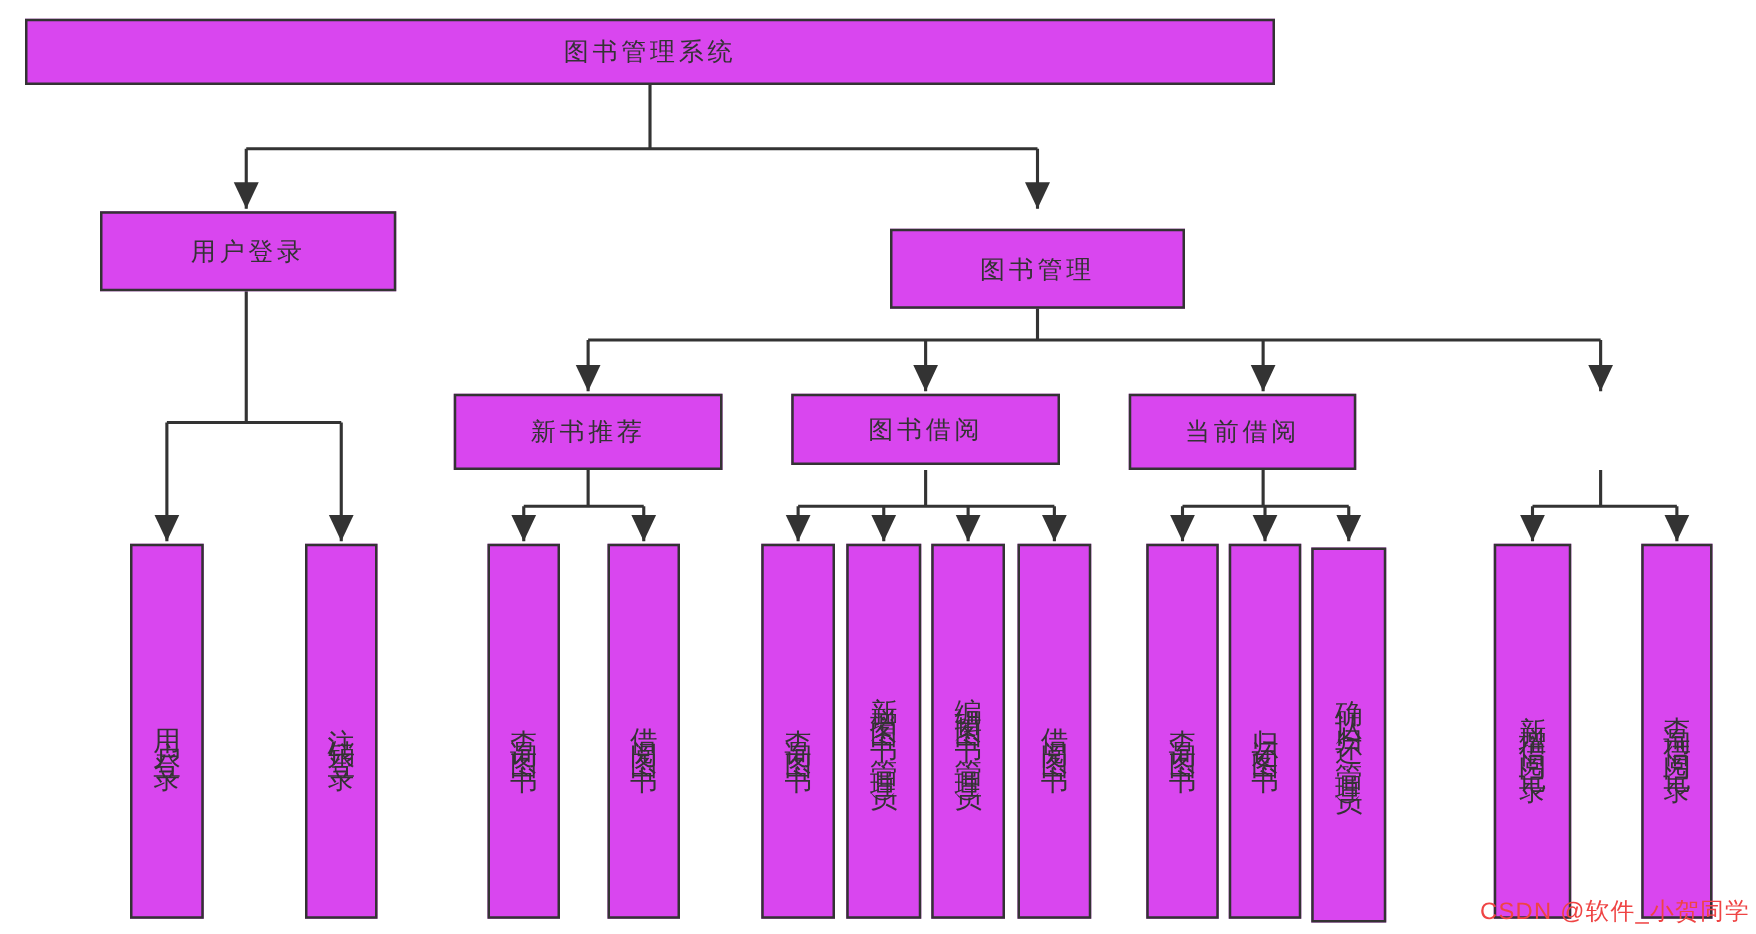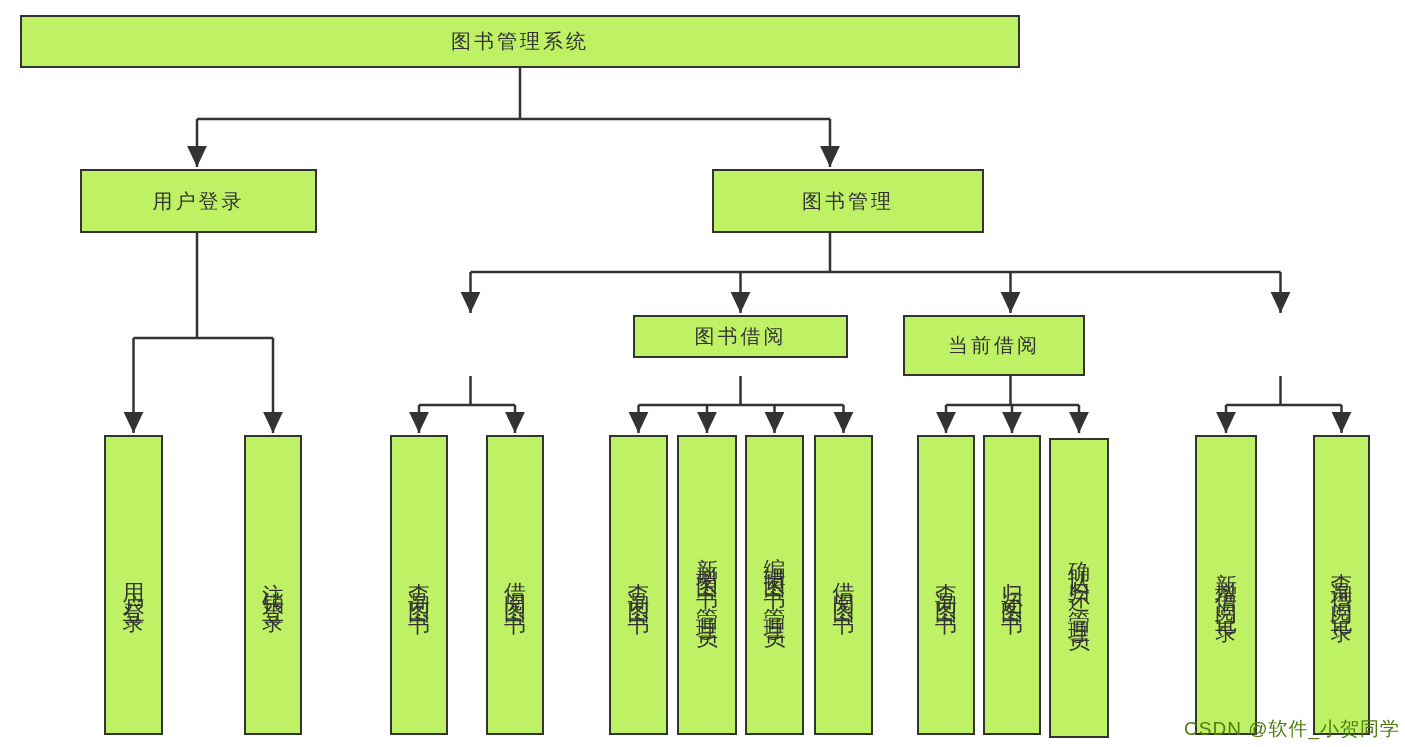--- a/index.html
+++ b/index.html
@@ -3,31 +3,31 @@
 <meta charset="utf-8">
 <title>Diagram</title>
 <style>
   html,body { margin:0; padding:0; background:#fff; }
   .stage {
     position:relative; width:1405px; height:747px; background:#ffffff;
     font-family:"Liberation Sans", sans-serif; color:#333333; overflow:hidden;
   }
   svg.connectors { position:absolute; left:0; top:0; width:1405px; height:747px; }
   .node {
-    position:absolute; box-sizing:border-box; background:#bef264;
+    position:absolute; box-sizing:border-box; background:#d946ef;
     border:2px solid #333333; display:flex; align-items:center; justify-content:center;
   }
   .hnode .lbl { font-size:20px; letter-spacing:3px; white-space:nowrap; }
   .vnode .lbl {
     writing-mode:vertical-rl; text-orientation:mixed;
     font-size:22px; letter-spacing:10px; line-height:1; white-space:nowrap;
   }
   .watermark {
     position:absolute; right:5px; bottom:5px;
-    font-size:19px; color:#4d7c0f; letter-spacing:1px; white-space:nowrap;
+    font-size:19px; color:#ef4444; letter-spacing:1px; white-space:nowrap;
   }
 </style>
 </head>
 <body>
 
 <div class="stage">
 
   <svg class="connectors" viewBox="0 0 1405 747" xmlns="http://www.w3.org/2000/svg">
     <defs>
       <marker id="arw" orient="auto" markerUnits="strokeWidth" markerWidth="10" markerHeight="10" refX="8.5" refY="5">
@@ -71,25 +71,28 @@
     </g>
   </svg>
 
   <div class="node hnode" style="left:20px;top:15px;width:1000px;height:53px">
     <span class="lbl">图书管理系统</span>
   </div>
 
   <div class="node hnode" style="left:80px;top:169px;width:237px;height:64px">
     <span class="lbl">用户登录</span>
   </div>
-  <div class="node hnode" style="left:712px;top:169px;width:272px;height:64px">
+  <div class="node hnode" style="left:712px;top:183px;width:236px;height:64px">
     <span class="lbl">图书管理</span>
   </div>
 
-  <div class="node hnode" style="left:633px;top:315px;width:215px;height:43px">
+  <div class="node hnode" style="left:363px;top:315px;width:215px;height:61px">
+    <span class="lbl">新书推荐</span>
+  </div>
+  <div class="node hnode" style="left:633px;top:315px;width:215px;height:57px">
     <span class="lbl">图书借阅</span>
   </div>
   <div class="node hnode" style="left:903px;top:315px;width:182px;height:61px">
     <span class="lbl">当前借阅</span>
   </div>
 
   <div class="node vnode" style="left:104px;top:435px;width:59px;height:300px">
     <span class="lbl">用户登录</span>
   </div>
   <div class="node vnode" style="left:244px;top:435px;width:58px;height:300px">

